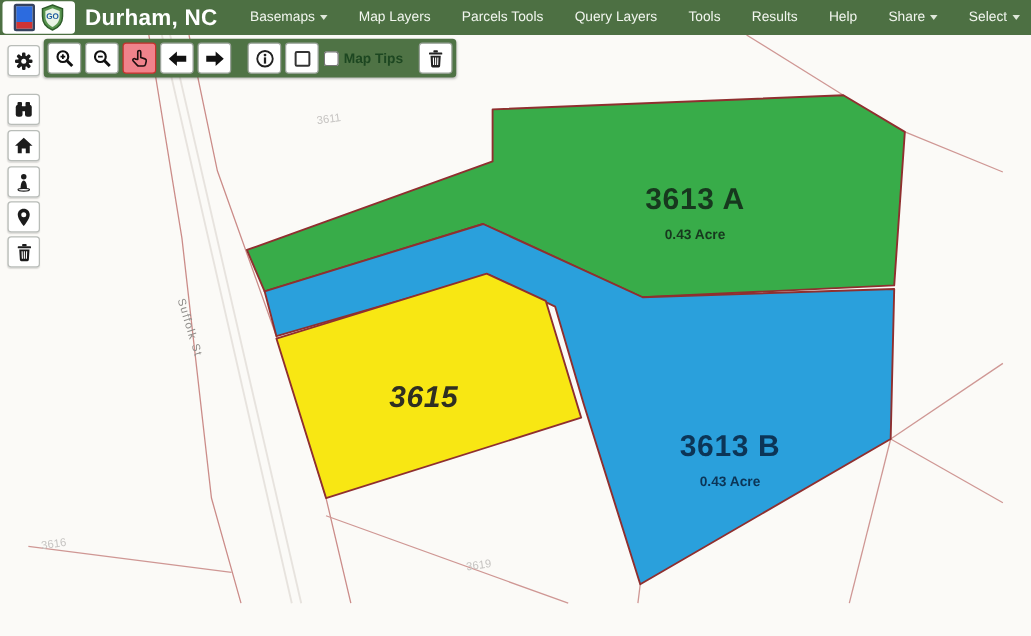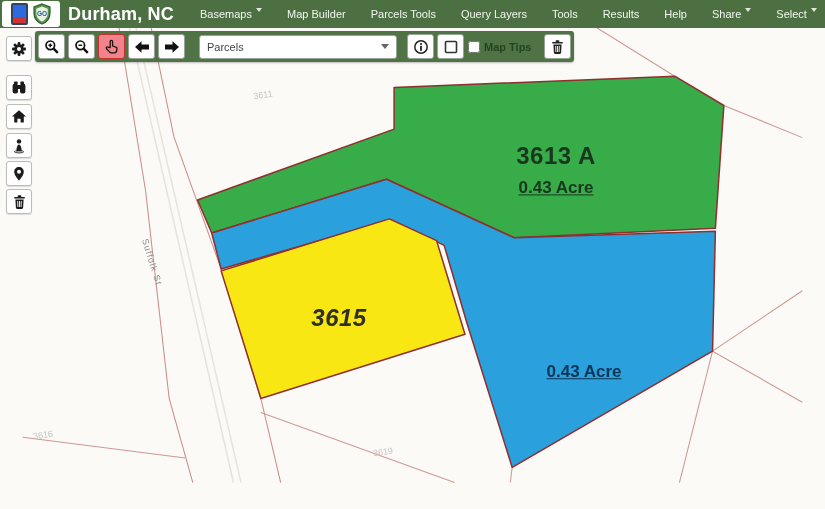--- a/index.html
+++ b/index.html
@@ -7,34 +7,34 @@
     font-family:"Liberation Sans",sans-serif; -webkit-font-smoothing:antialiased;}
   
   .menubar{position:absolute;left:0;top:0;width:825px;height:28px;background:var(--menubar-bg,#4d7043);
     display:flex;align-items:center;z-index:30;}
   .logo-box{position:absolute;left:2px;top:1px;width:58px;height:26px;background:#fff;border-radius:3px;
     display:flex;align-items:center;justify-content:center;gap:4px;}
   .logo-phone{width:13px;height:18px;border:2px solid #35425e;border-radius:2px;
     background:linear-gradient(#2c6bdf 68%,#cf3434 68%);}
   .app-title{margin-left:68px;color:#fff;font-size:18px;font-weight:600;letter-spacing:.2px;white-space:nowrap;}
   .menu-items{display:flex;align-items:center;margin-left:26px;gap:25px;}
-  .menu-item{color:#f2f6ef;font-size:11px;white-space:nowrap;display:flex;align-items:flex-start;gap:4px;cursor:pointer;}
+  .menu-item{color:#f2f6ef;font-size:11px;white-space:nowrap;display:flex;align-items:center;gap:4px;cursor:pointer;}
   .caret{width:0;height:0;border-left:3.5px solid transparent;border-right:3.5px solid transparent;
     border-top:4px solid #dfe8da;display:inline-block;}
   
   .map-layer{position:absolute;left:0;top:28px;width:825px;height:481px;}
   svg#map-svg{position:absolute;left:0;top:0;}
   .pavement-line{fill:none;stroke:#e7e3de;stroke-width:1.6;}
   .road-line{fill:none;stroke:#cb8c89;stroke-width:1.1;}
   .bg-line{fill:none;stroke:var(--bg-line,#cf9794);stroke-width:1.1;}
   .parcel{stroke:var(--parcel-border,#8f2f2f);stroke-width:1.6;stroke-linejoin:round;cursor:pointer;}
   
   .parcel-label{position:absolute;text-align:center;transform:translate(-50%,-50%);pointer-events:none;line-height:1.15;}
   .parcel-label .pid{font-size:24px;font-weight:600;letter-spacing:.5px;}
-  .parcel-label .area{font-size:17px;font-weight:700;margin-top:8px;text-decoration:underline;}
+  .parcel-label .area{font-size:11px;font-weight:700;margin-top:8px;}
   .gray-label{position:absolute;transform:translate(-50%,-50%) rotate(-8deg);font-size:9px;color:#c6c4c2;pointer-events:none;}
   .street-label{position:absolute;transform:translate(-50%,-50%) rotate(73deg);font-size:9px;color:#8f8d8a;
     letter-spacing:1px;pointer-events:none;white-space:nowrap;}
   
   .toolbar{position:absolute;left:35px;top:31px;background:var(--toolbar-bg,#4f7345);border-radius:3px;
     display:inline-flex;align-items:center;padding:3px;z-index:40;box-shadow:0 1px 2px rgba(0,0,0,.25);}
   .tbtn{width:27px;height:25px;background:#fff;border:1px solid #9aa39a;border-radius:3px;margin-right:3px;
     display:flex;align-items:center;justify-content:center;cursor:pointer;box-sizing:border-box;}
   .tbtn.active{background:var(--selected-tool-bg,#f0838b);border:1px solid var(--selected-tool-border,#c9302c);}
   .layer-select{width:198px;height:24px;background:#fff;border:1px solid #9aa39a;border-radius:3px;margin-left:11px;
@@ -74,20 +74,21 @@
         <polygon points="200,245 385,188 520,250 733,243 730,370 518,493 470,340 446,258 390,231 210,283" class="parcel" fill="#2aa0dc"></polygon>
         <polygon points="388,230 438,253 468,352 252,420 210,285" class="parcel" fill="#f8e713"></polygon>
       </svg>
   </div>
 
   <div class="parcel-label" style="left: 556px; top: 170px; color: rgb(23, 56, 30);">
     <div class="pid">3613 A</div>
     <div class="area">0.43 Acre</div>
   </div>
   <div class="parcel-label" style="left: 584px; top: 368px; color: rgb(12, 53, 87);">
+    <div class="pid">3613 B</div>
     <div class="area">0.43 Acre</div>
   </div>
   <div class="parcel-label" style="left: 339px; top: 318px; color: rgb(47, 47, 34); font-style: italic;">
     <div class="pid">3615</div>
   </div>
 
   <div class="gray-label" style="left:263px;top:95px;">3611</div>
   <div class="gray-label" style="left:43px;top:435px;">3616</div>
   <div class="gray-label" style="left:383px;top:452px;">3619</div>
   <div class="street-label" style="left:152px;top:262px;">Suffolk St</div>
@@ -101,21 +102,21 @@
         <text x="10" y="12.5" text-anchor="middle" font-size="6.5" font-weight="bold" fill="#1c5aa0" font-family="Liberation Sans, sans-serif">GO</text>
       </svg>
     </div>
     <div class="app-title">Durham, NC</div>
     <div class="menu-items">
         <span class="menu-item">
           <span>Basemaps</span>
           <span class="caret"></span>
         </span>
         <span class="menu-item">
-          <span>Map Builder</span>
+          <span>Map Layers</span>
         </span>
         <span class="menu-item">
           <span>Parcels Tools</span>
         </span>
         <span class="menu-item">
           <span>Query Layers</span>
         </span>
         <span class="menu-item">
           <span>Tools</span>
         </span>
@@ -162,24 +163,20 @@
     </div>
     <div class="tbtn">
       <svg width="16" height="14" viewBox="0 0 16 14">
         <polygon points="1,7 7.5,1.2 7.5,4.6 15,4.6 15,9.4 7.5,9.4 7.5,12.8" fill="#111"></polygon>
       </svg>
     </div>
     <div class="tbtn">
       <svg width="16" height="14" viewBox="0 0 16 14">
         <polygon points="15,7 8.5,1.2 8.5,4.6 1,4.6 1,9.4 8.5,9.4 8.5,12.8" fill="#111"></polygon>
       </svg>
-    </div>
-    <div class="layer-select">
-      <span class="val">Parcels</span>
-      <span class="sel-caret"></span>
     </div>
     <div class="tbtn tb-info">
       <svg width="16" height="16" viewBox="0 0 16 16">
         <circle cx="8" cy="8" r="6.2" fill="none" stroke="#222" stroke-width="1.5"></circle>
         <circle cx="8" cy="5" r="1.1" fill="#222"></circle>
         <rect x="7.1" y="6.9" width="1.8" height="5" fill="#222"></rect>
       </svg>
     </div>
     <div class="tbtn">
       <svg width="16" height="16" viewBox="0 0 16 16">

